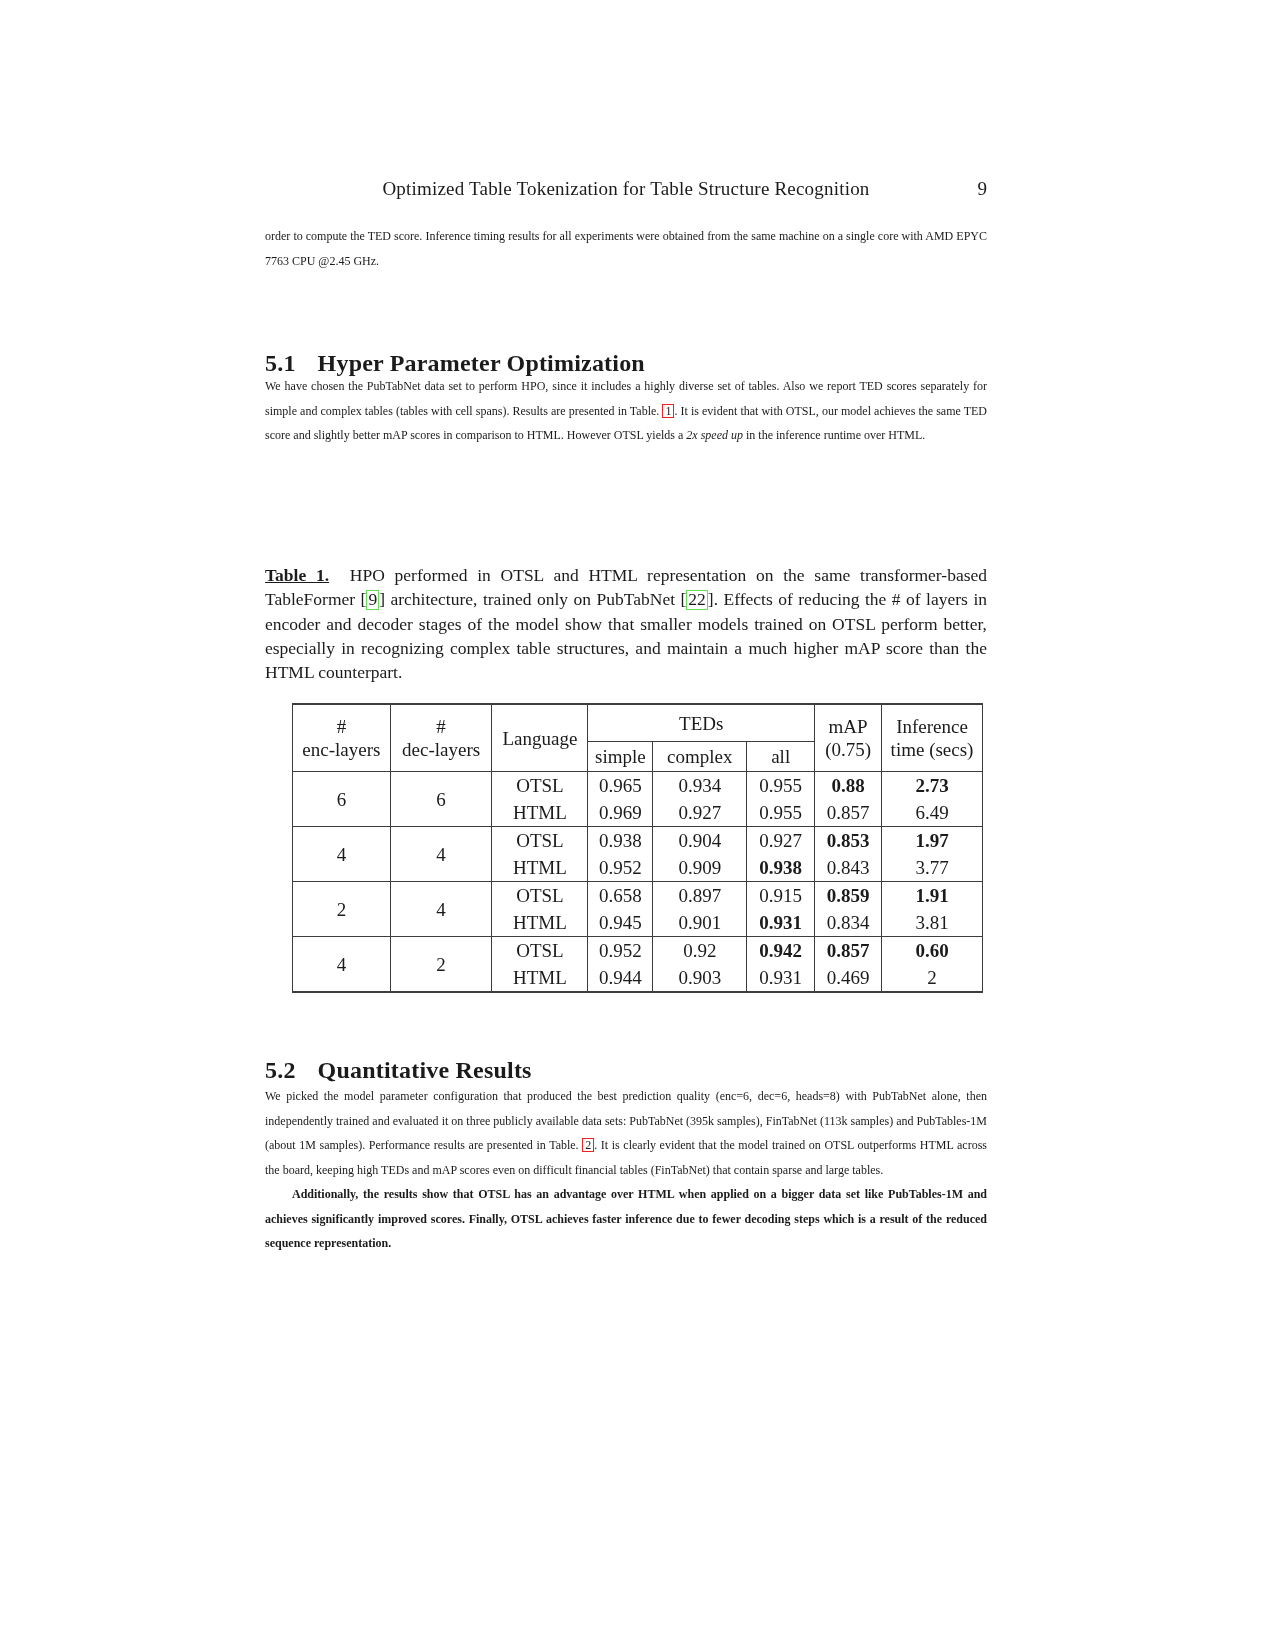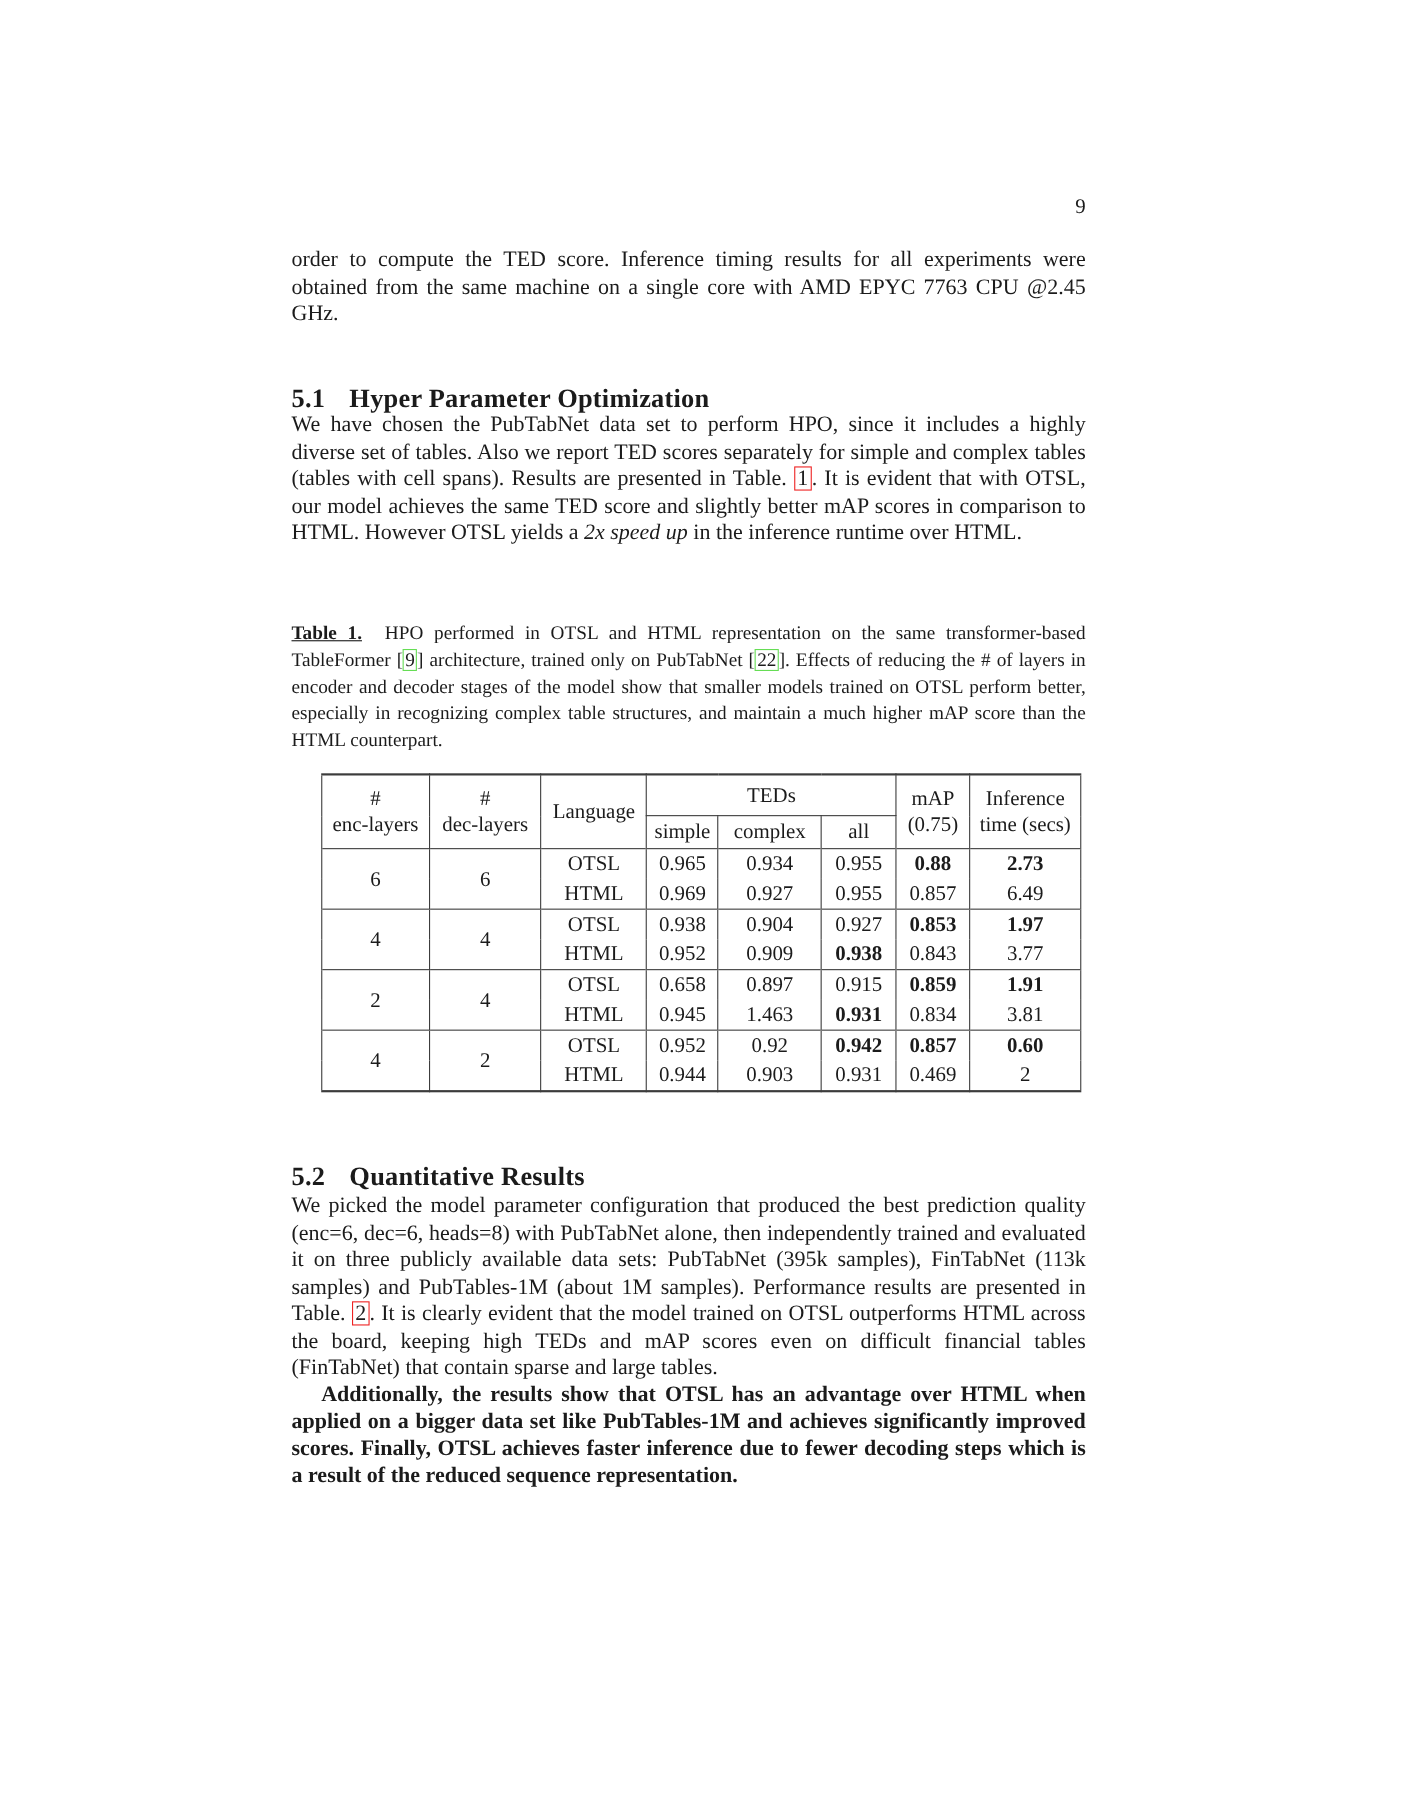--- a/index.html
+++ b/index.html
@@ -20,21 +20,21 @@
   .content{position:absolute;left:265px;top:0;width:722px;}
   .abs{position:absolute;left:0;width:722px;}
 
   
   .running-head{top:178px;height:26px;font-size:19px;}
   .rh-title{display:block;text-align:center;letter-spacing:.2px;}
   .rh-page{position:absolute;right:0;top:0;}
 
   
   .body-par{
-    font-size:20px;line-height:24.5px;text-align:justify;margin:0;
+    font-size:12px;line-height:24.5px;text-align:justify;margin:0;
   }
   .par-intro{top:224px;}
   .sec-head{
     margin:0;font-size:24px;font-weight:bold;letter-spacing:.2px;
   }
   .sec-num{margin-right:22px;}
   .head-51{top:350px;}
   .body-51{top:374px;}
   .head-52{top:1057px;}
   .block-52{top:1084px;}
@@ -80,20 +80,21 @@
   .t1 tr.group-start td{border-top:1.5px solid var(--line);}
   .t1 td.bold{font-weight:bold;}
 </style>
 </head>
 <body>
 
 <div class="page">
   <div class="content">
 
     <div class="abs running-head">
+      <span class="rh-title">Optimized Table Tokenization for Table Structure Recognition</span>
       <span class="rh-page">9</span>
     </div>
 
     <p class="abs body-par par-intro"><span>order to compute the TED score. Inference timing results for all experiments were obtained from the same machine on a single core with AMD EPYC 7763 CPU @2.45 GHz.</span></p>
 
     <h2 class="abs sec-head head-51">
       <span class="sec-num">5.1</span><span>Hyper Parameter Optimization</span>
     </h2>
 
     <p class="abs body-par body-51"><span>We have chosen the PubTabNet data set to perform HPO, since it includes a highly diverse set of tables. Also we report TED scores separately for simple and complex tables (tables with cell spans). Results are presented in Table. </span><span class="seg-ref-red">1</span><span>. It is evident that with OTSL, our model achieves the same TED score and slightly better mAP scores in comparison to HTML. However OTSL yields a </span><span class="seg-italic">2x speed up</span><span> in the inference runtime over HTML.</span></p>
@@ -182,21 +183,21 @@
               <td>OTSL</td>
               <td>0.658</td>
               <td>0.897</td>
               <td>0.915</td>
               <td class="bold">0.859</td>
               <td class="bold">1.91</td>
             </tr>
             <tr>
               <td>HTML</td>
               <td>0.945</td>
-              <td>1.463</td>
+              <td>0.901</td>
               <td class="bold">0.931</td>
               <td>0.834</td>
               <td>3.81</td>
             </tr>
             <tr class="group-start">
               <td rowspan="2">4</td>
               <td rowspan="2">2</td>
               <td>OTSL</td>
               <td>0.952</td>
               <td>0.92</td>

